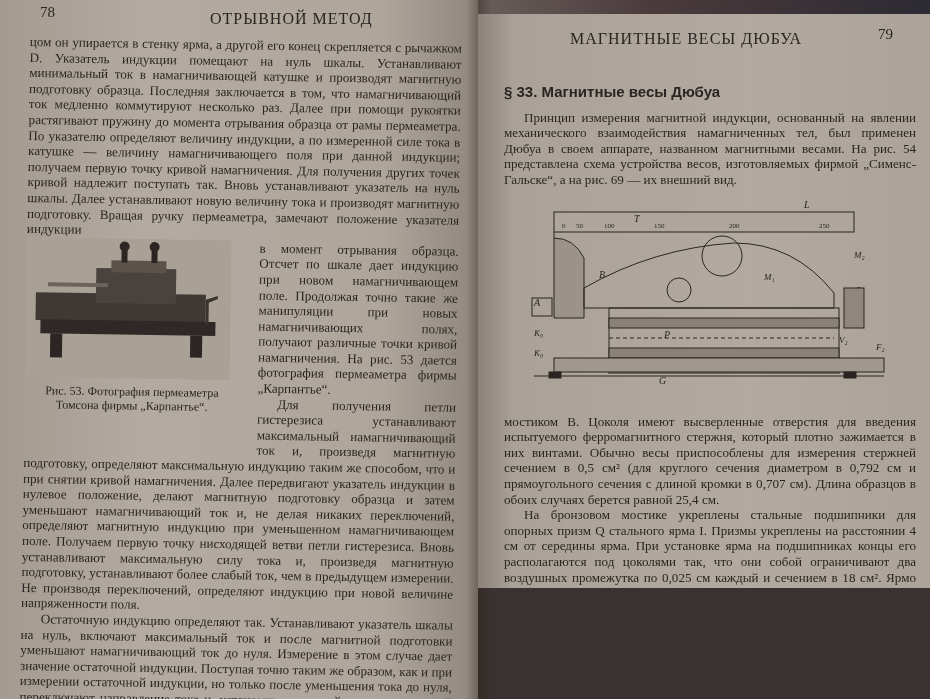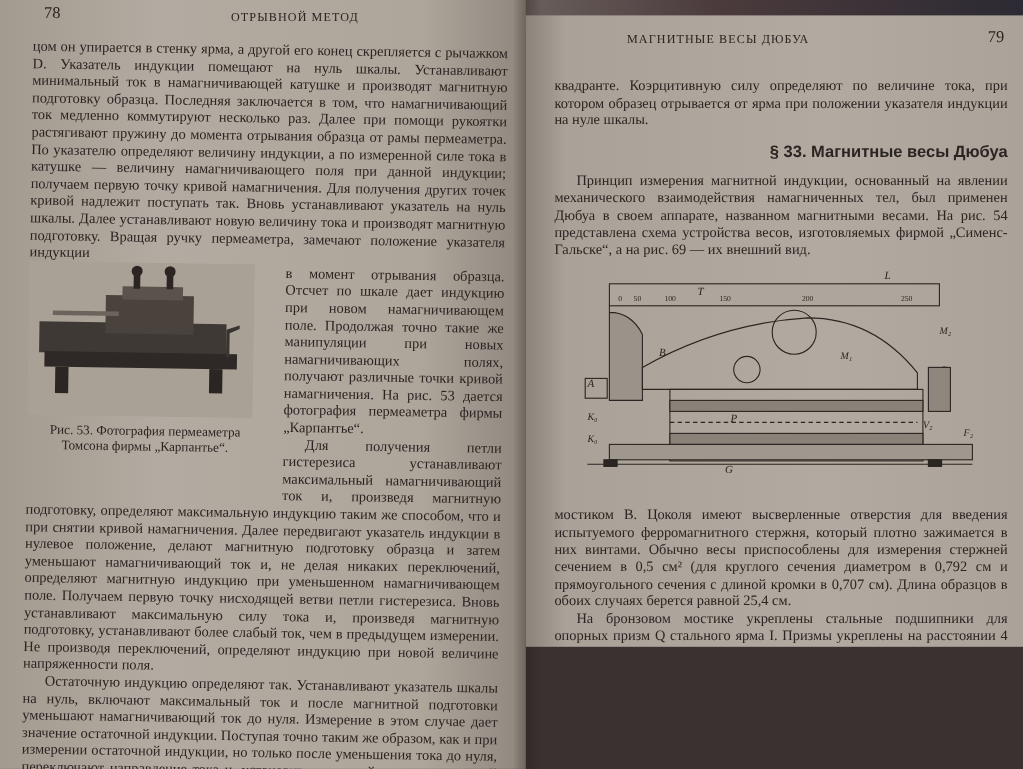--- a/index.html
+++ b/index.html
@@ -2,30 +2,30 @@
 <html><head>
 <meta charset="utf-8">
 <style>
   html,body{margin:0;padding:0;}
   body{width:930px;height:699px;overflow:hidden;background:#3a3230;position:relative;font-family:"Liberation Serif","DejaVu Serif",serif;}
   .bg-top{position:absolute;left:0;top:0;width:930px;height:30px;background:linear-gradient(90deg,#5b5551,#7b7570 40%,#4b3b3c 70%,#2c2a33);}
   .page{position:absolute;color:#2a2522;overflow:hidden;}
   .page-left{left:0;top:0;width:478px;height:699px;background:linear-gradient(90deg,#a39a90 0%,#b3aba1 30%,#aea59b 80%,#8f877e 100%);transform-origin:0 0;font-family:Liberation Serif, serif;}
   .page-right{left:478px;top:14px;width:452px;height:574px;background:linear-gradient(90deg,#8b837a 0%,#aaa298 8%,#b2aaa0 60%,#aba399 100%);}
   .gutter{position:absolute;left:466px;top:0;width:26px;height:699px;background:linear-gradient(90deg,rgba(0,0,0,0) 0%,rgba(40,30,25,.35) 50%,rgba(0,0,0,0) 100%);}
-  .header{position:absolute;font-size:11px;letter-spacing:1px;font-variant:small-caps;}
+  .header{position:absolute;font-size:16px;letter-spacing:1px;font-variant:small-caps;}
   .pnum{position:absolute;font-size:15px;}
   .text{position:absolute;font-size:13.1px;line-height:15.6px;text-align:justify;}
   .text p{margin:0;}
   .text p.ind{text-indent:20px;}
   .left-text{left:30px;top:34px;width:432px;transform:rotate(0.9deg);transform-origin:0 0;}
   .wrap-fig{float:left;width:215px;height:208px;margin-right:18px;}
   .fig53{position:relative;width:205px;height:140px;}
   .caption{font-size:12px;line-height:14px;text-align:center;}
-  .section-title{font-family:"Liberation Sans","DejaVu Sans",sans-serif;font-weight:bold;font-size:15px;text-align:right;margin:14px 0 10px 0;}
+  .section-title{font-family:"Liberation Sans","DejaVu Sans",sans-serif;font-weight:bold;font-size:15px;text-align:left;margin:14px 0 10px 0;}
   .right-text{left:26px;top:56px;width:412px;}
   .fig54{position:relative;width:412px;height:212px;margin:10px 0 4px 0;}
 </style>
 </head>
 <body>
 
 <div class="bg-top"></div>
 
 <div class="page page-left">
   <div class="pnum" style="left:40px;top:4px;">78</div>
@@ -57,24 +57,23 @@
     <p>в момент отрывания образца. Отсчет по шкале дает индукцию при новом намагничивающем поле. Продолжая точно такие же манипуляции при новых намагничивающих полях, получают различные точки кривой намагничения. На рис. 53 дается фотография пермеаметра фирмы „Карпантье“.</p>
     <p class="ind">Для получения петли гистерезиса устанавливают максимальный намагничивающий ток и, произведя магнитную подготовку, определяют максимальную индукцию таким же способом, что и при снятии кривой намагничения. Далее передвигают указатель индукции в нулевое положение, делают магнитную подготовку образца и затем уменьшают намагничивающий ток и, не делая никаких переключений, определяют магнитную индукцию при уменьшенном намагничивающем поле. Получаем первую точку нисходящей ветви петли гистерезиса. Вновь устанавливают максимальную силу тока и, произведя магнитную подготовку, устанавливают более слабый ток, чем в предыдущем измерении. Не производя переключений, определяют индукцию при новой величине напряженности поля.</p>
     <p class="ind">Остаточную индукцию определяют так. Устанавливают указатель шкалы на нуль, включают максимальный ток и после магнитной подготовки уменьшают намагничивающий ток до нуля. Измерение в этом случае дает значение остаточной индукции. Поступая точно таким же образом, как и при измерении остаточной индукции, но только после уменьшения тока до нуля, переключают направление тока и, установив некоторый намагничивающий ток (не делая никаких переключений), определяют индукцию. Эти измерения дадут точку петли гистерезиса, находящуюся во II квадранте. Все эти приемы выполняют и в дальнейшем при получении новых точек петли гистерезиса, увеличивая каждый раз силу намагничивающего тока. При максимальном намагничивающем токе противоположного (первоначальному) направления получают значение индукции вершины петли гистерезиса, находящейся в III</p>
   </div>
 </div>
 
 <div class="gutter"></div>
 
 <div class="page page-right">
   <div class="header" style="left:92px;top:16px;">МАГНИТНЫЕ ВЕСЫ ДЮБУА</div>
-  <div class="pnum" style="left:400px;top:12px;margin-left:20px;">79</div>
+  <div class="pnum" style="left:400px;top:12px;">79</div>
 
   <div class="text right-text">
-    <p>квадранте. Коэрцитивную силу определяют по величине тока, при котором образец отрывается от ярма при положении указателя индукции на нуле шкалы.</p>
     <div class="section-title">§ 33. Магнитные весы Дюбуа</div>
     <p class="ind">Принцип измерения магнитной индукции, основанный на явлении механического взаимодействия намагниченных тел, был применен Дюбуа в своем аппарате, названном магнитными весами. На рис. 54 представлена схема устройства весов, изготовляемых фирмой „Сименс-Гальске“, а на рис. 69 — их внешний вид.</p>
 
     <div class="fig54">
       <svg width="412" height="190" viewBox="0 0 412 190" stroke="#2a2522" fill="none" stroke-width="1">
         <line x1="30" y1="178" x2="380" y2="178"></line>
         <rect x="50" y="14" width="300" height="20" fill="#aea69c"></rect>
         <g font-size="7" fill="#2a2522" stroke="none" font-family="Liberation Serif, serif">
           <text x="58" y="30">0</text>
           <text x="72" y="30">50</text>

